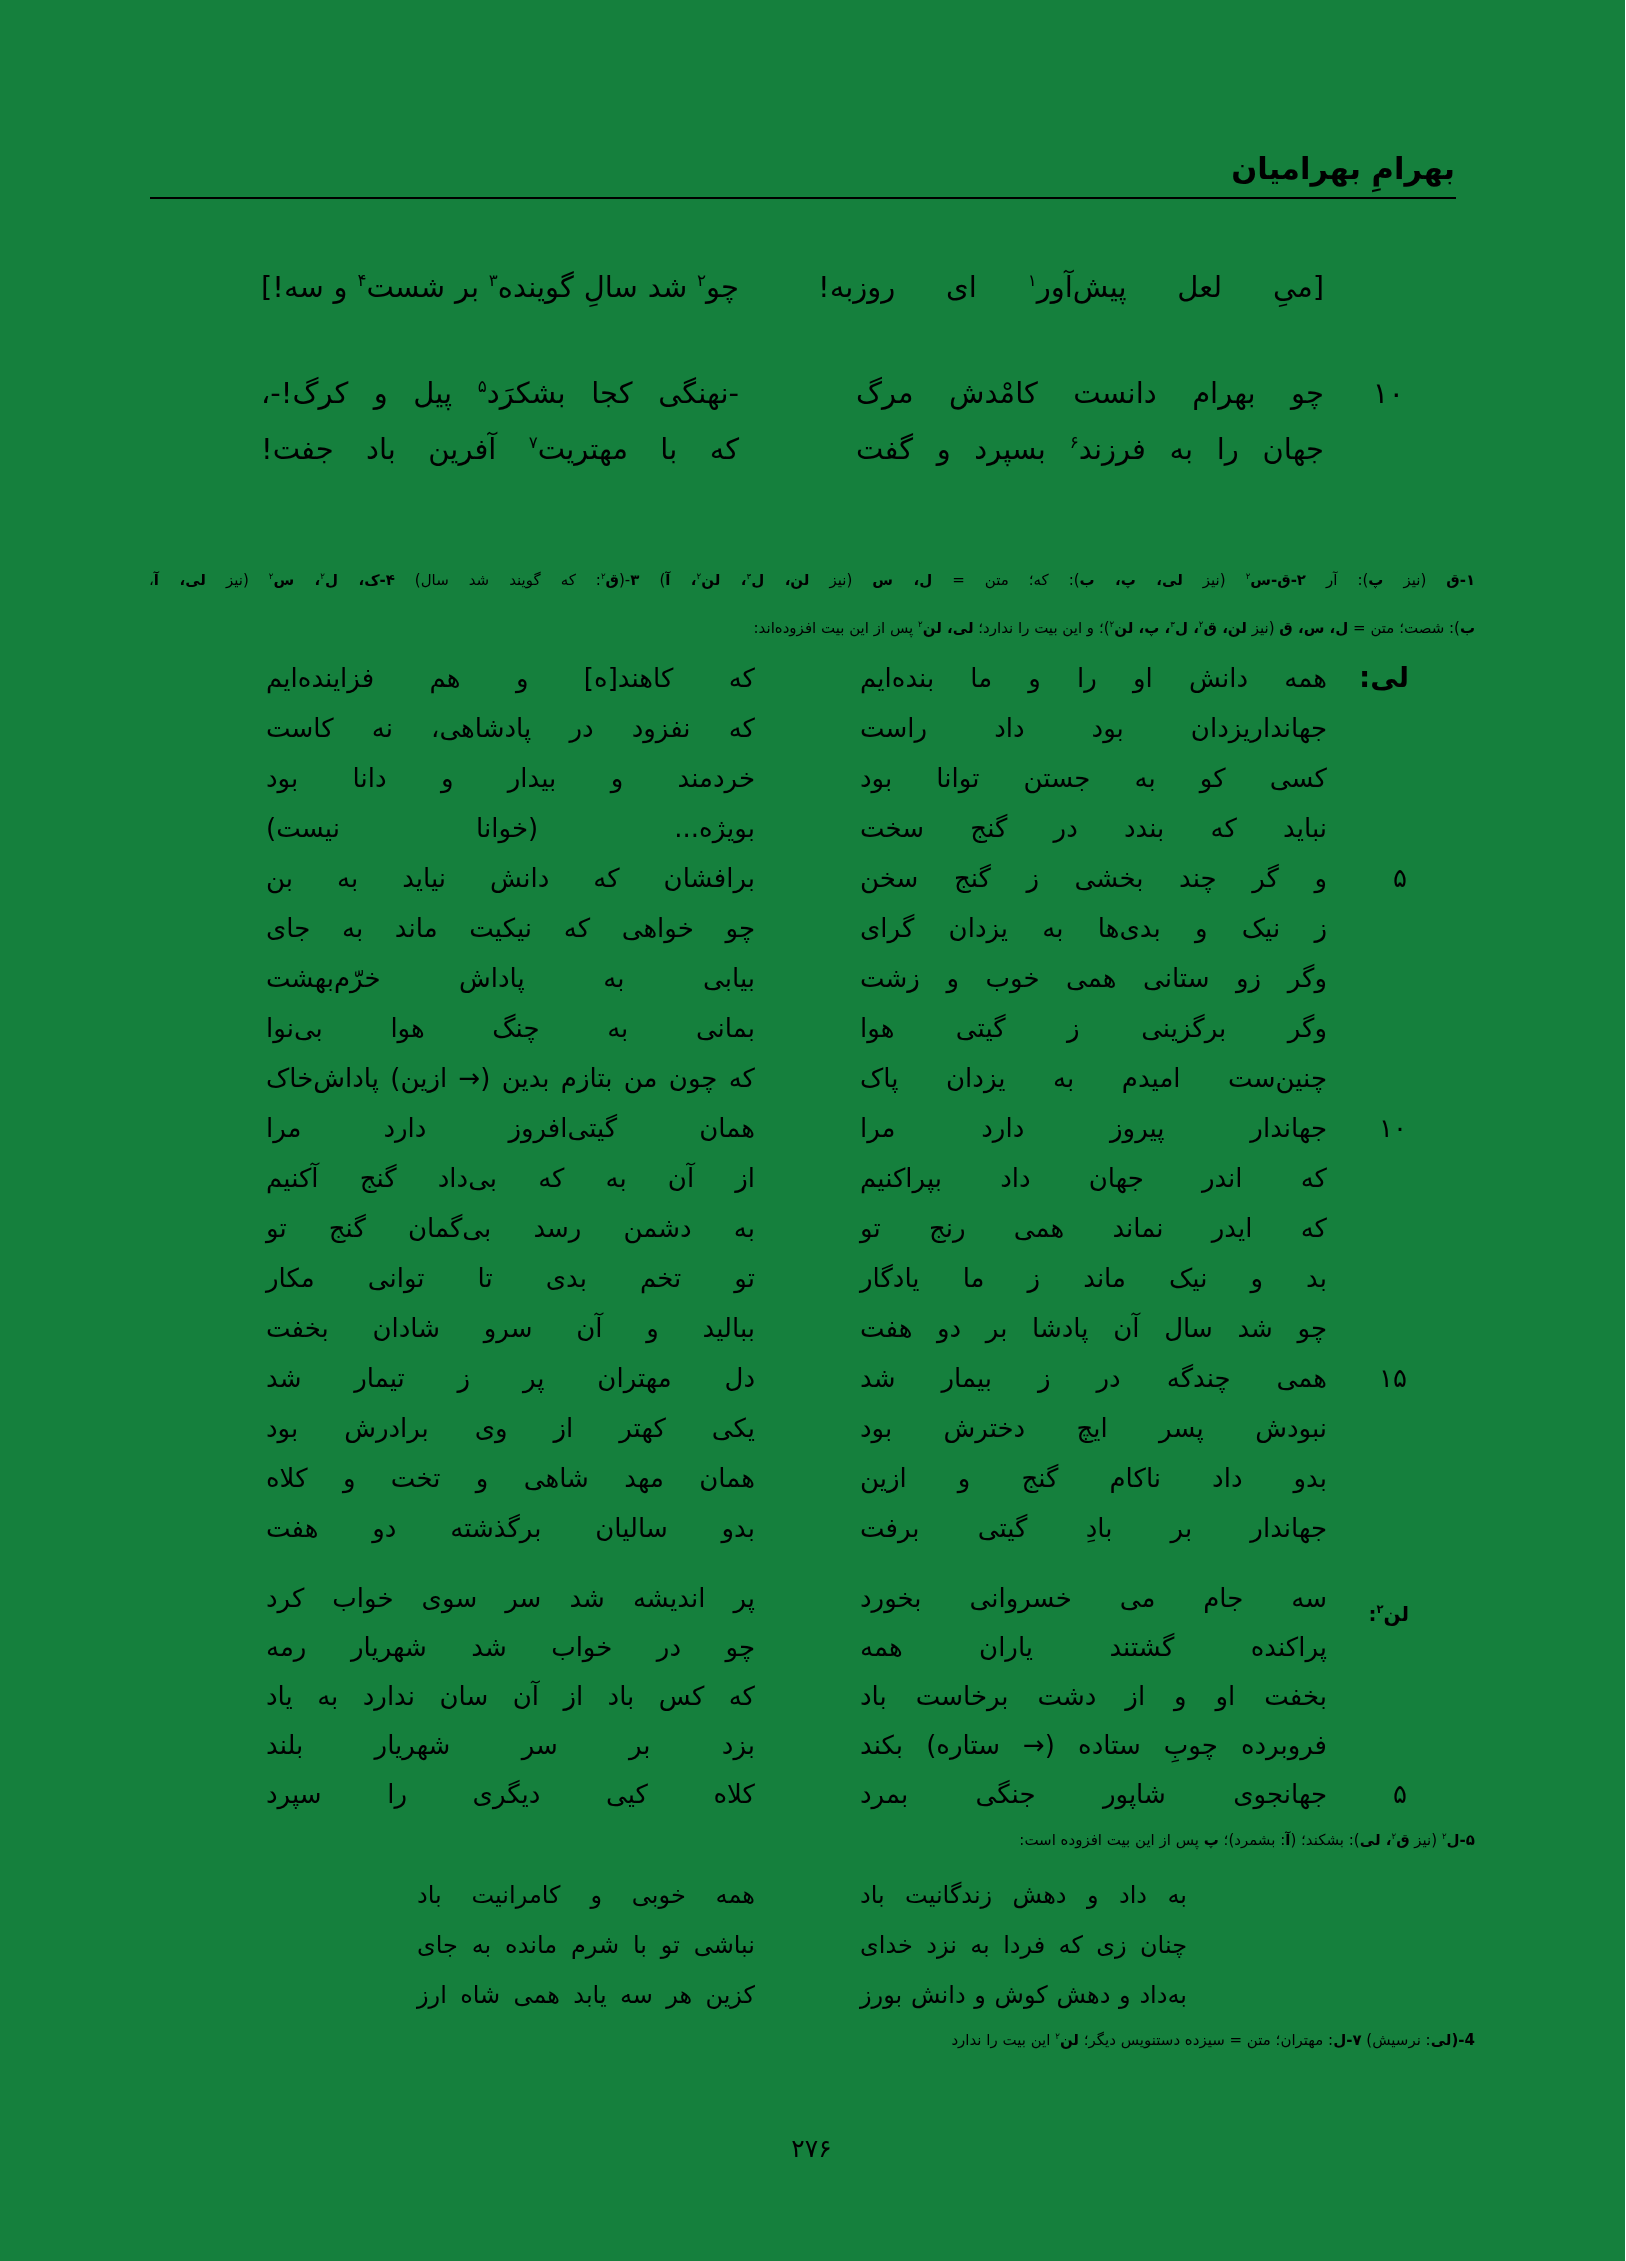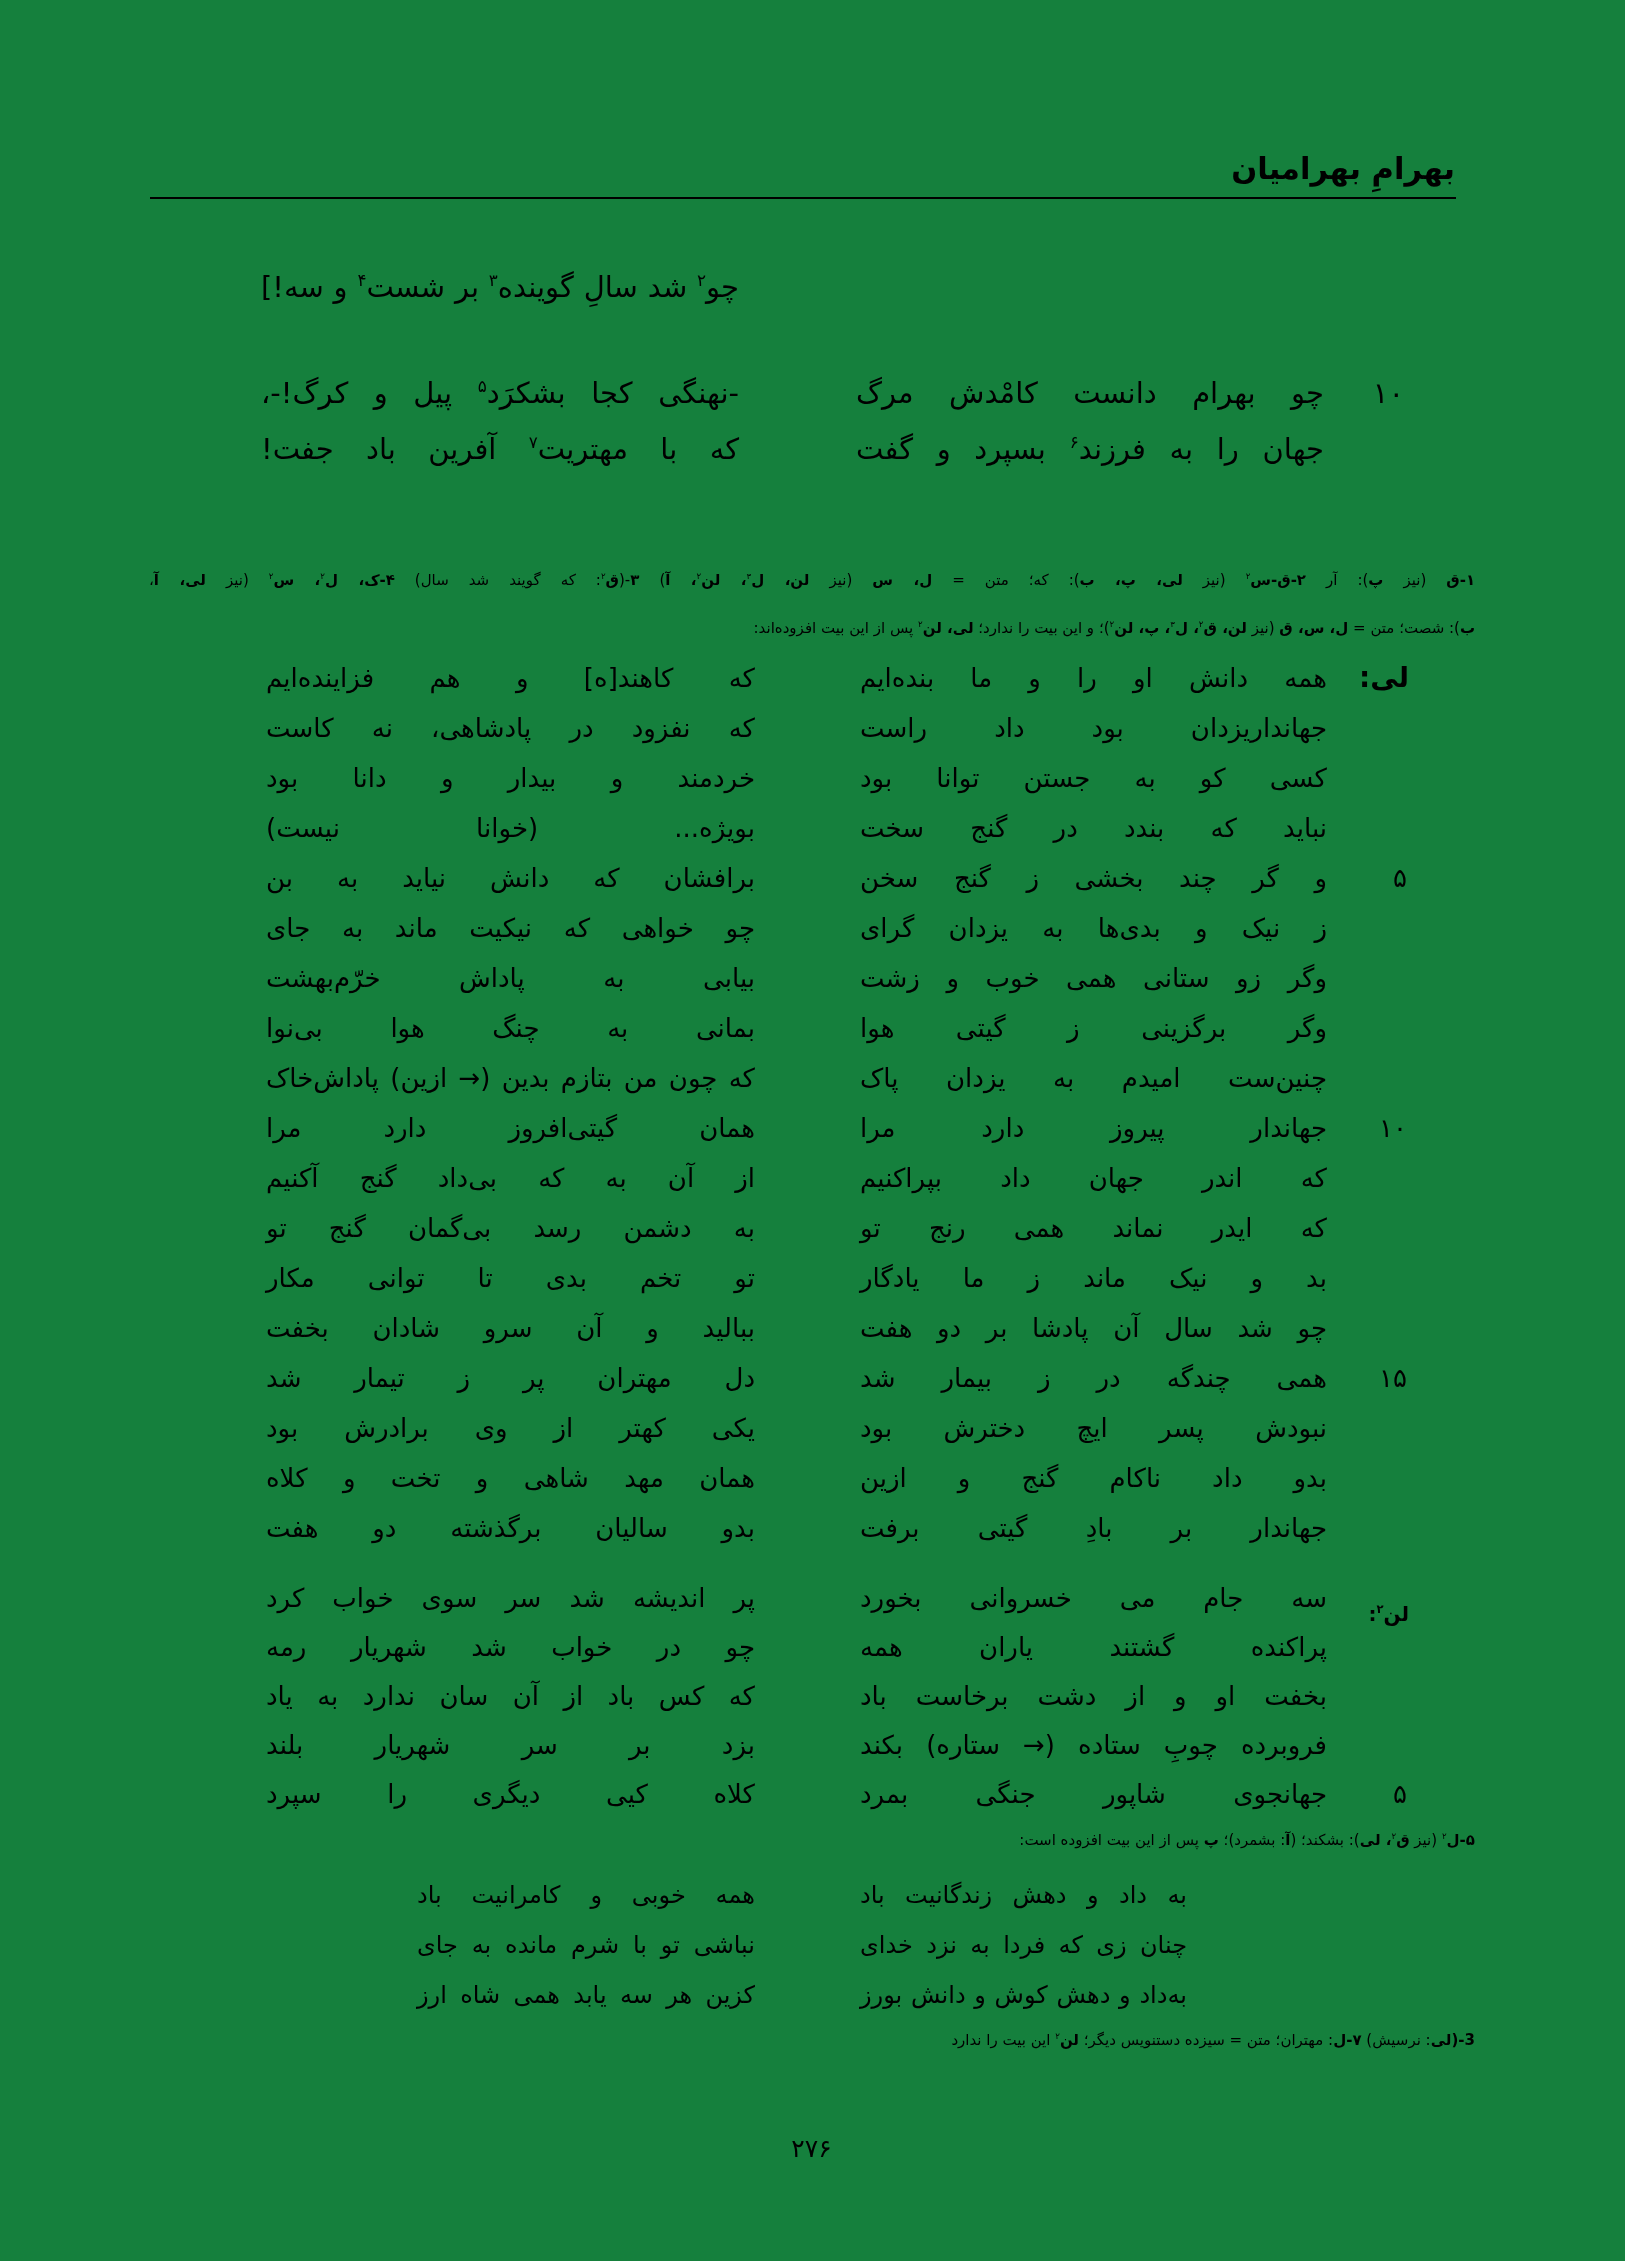--- a/index.html
+++ b/index.html
@@ -61,20 +61,21 @@
 </head>
 <body>
 
 <div class="page">
 
   <div class="header-title">بهرامِ بهرامیان</div>
   <div class="header-rule"></div>
 
   <div class="mrow first" style="top:263px;">
     <span class="num"></span>
+    <span class="hem mr">[میِ لعل پیش‌آور<sup>۱</sup> ای روزبه!</span>
     <span class="hem ml">چو<sup>۲</sup> شد سالِ گوینده<sup>۳</sup> بر شست<sup>۴</sup> و سه!]</span>
   </div>
   <div class="mrow" style="top:369px;">
     <span class="num">۱۰</span>
     <span class="hem mr">چو بهرام دانست کامْدش مرگ</span>
     <span class="hem ml">-نهنگی کجا بشکرَد<sup>۵</sup> پیل و کرگ!-،</span>
   </div>
   <div class="mrow" style="top:425px;">
     <span class="num"></span>
     <span class="hem mr">جهان را به فرزند<sup>۶</sup> بسپرد و گفت</span>
@@ -217,17 +218,17 @@
     <div class="vrow">
       <span class="hem vr">چنان زی که فردا به نزد خدای</span>
       <span class="hem vl">نباشی تو با شرم مانده به جای</span>
     </div>
     <div class="vrow">
       <span class="hem vr">به‌داد و دهش کوش و دانش بورز</span>
       <span class="hem vl">کزین هر سه یابد همی شاه ارز</span>
     </div>
   </div>
 
-  <div class="fn start" style="top:2025px;"><b>3-(لی</b>: نرسیش)  <b>۷-ل</b>: مهتران؛ متن = سیزده دستنویس دیگر؛ <b>لن</b><sup>۲</sup> این بیت را ندارد</div>
+  <div class="fn start" style="top:2025px;"><b>4-(لی</b>: نرسیش)  <b>۷-ل</b>: مهتران؛ متن = سیزده دستنویس دیگر؛ <b>لن</b><sup>۲</sup> این بیت را ندارد</div>
 
   <div class="page-number">۲۷۶</div>
 </div>
 
 
 </body></html>

